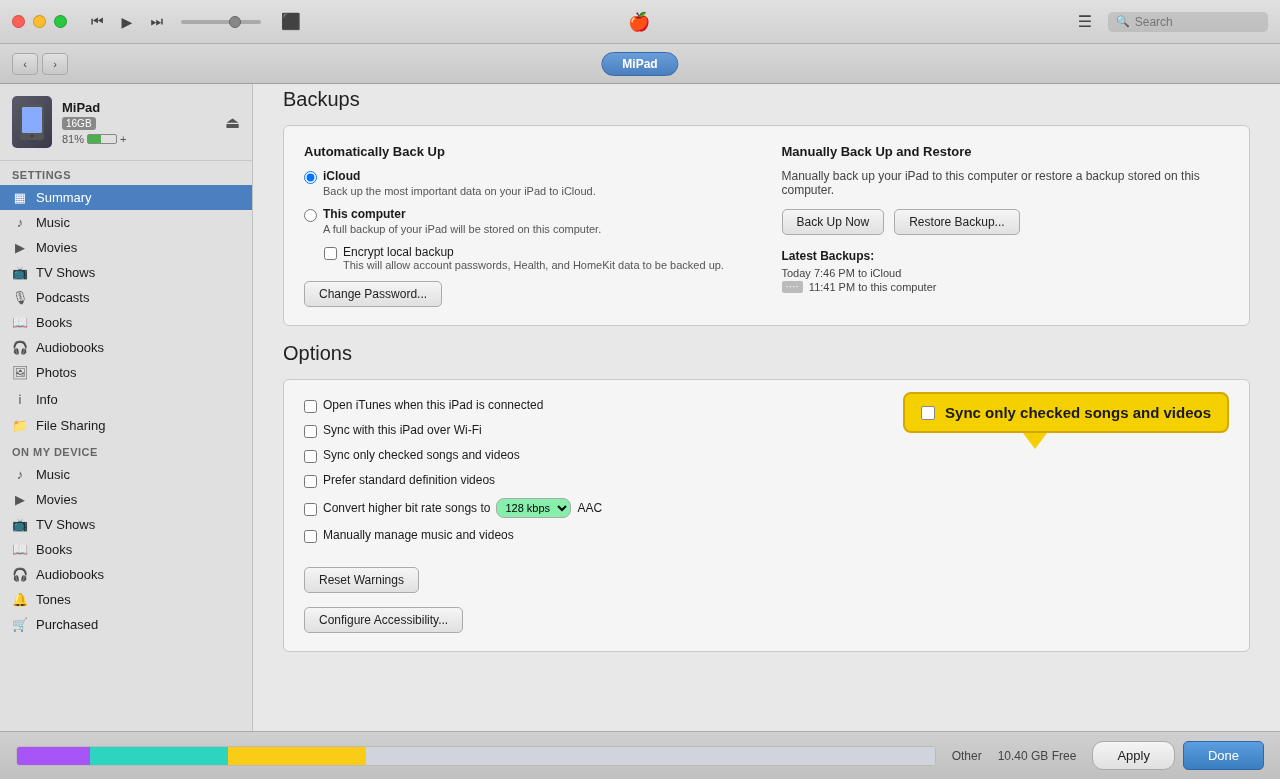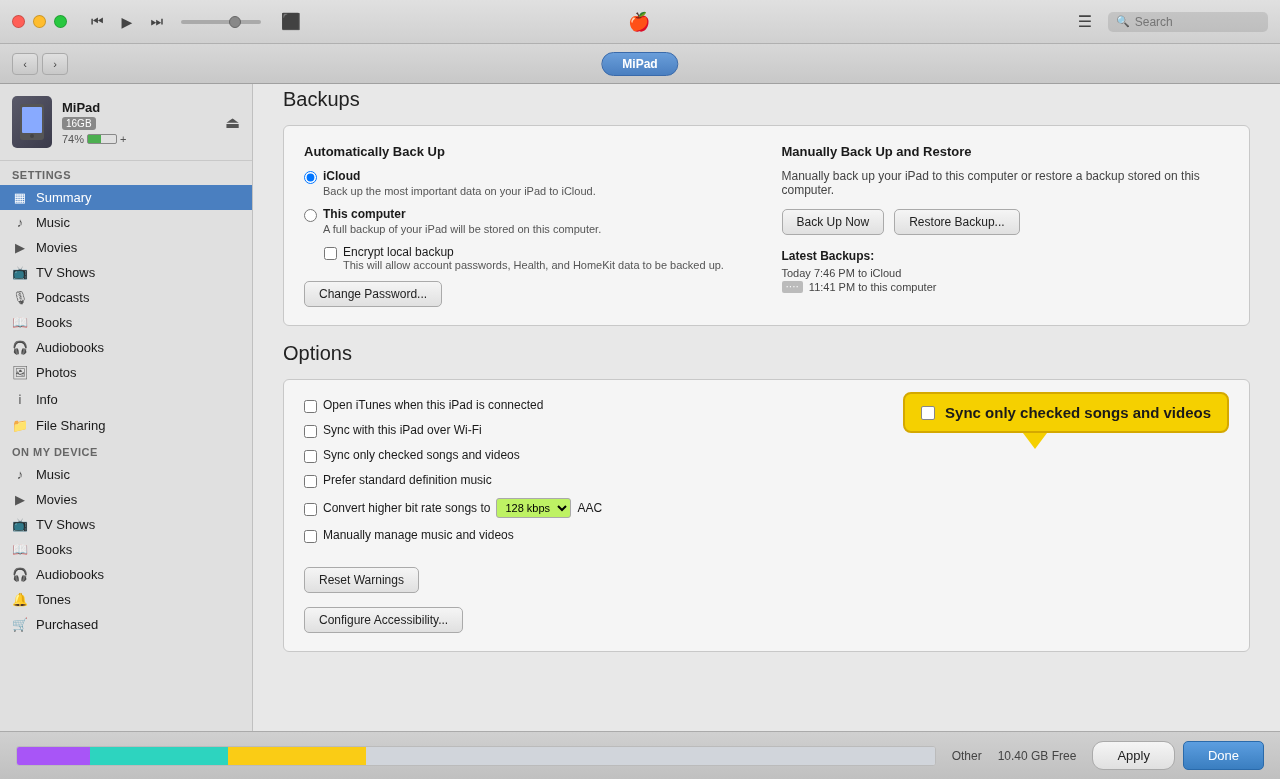--- a/index.html
+++ b/index.html
@@ -371,22 +371,22 @@
 
     .convert-row {
       display: flex;
       align-items: center;
       gap: 6px;
     }
     .kbps-select {
       font-size: 11px;
       padding: 2px 4px;
       border: 1px solid #aaa;
-      border-radius: 3px;
-      background: #bef264;
+      border-radius: 8px;
+      background: #86efac;
     }
     .callout-box {
       background: #f5d000;
       border: 2px solid #d4a800;
       border-radius: 8px;
       padding: 10px 16px;
       font-size: 15px;
       font-weight: 600;
       color: #1a1a1a;
       display: flex;
@@ -518,21 +518,21 @@
           <rect x="4" y="3" width="20" height="26" rx="1" fill="#8af"></rect>
           <circle cx="14" cy="32" r="2" fill="#444"></circle>
         </svg>
       </div>
       <div>
         <div class="device-name">MiPad</div>
         <div>
           <span class="device-badge">16GB</span>
         </div>
         <div class="battery-info">
-          <span>74%</span>
+          <span>81%</span>
           <div class="battery-bar">
             <div class="battery-fill"></div>
           </div>
           <span>+</span>
         </div>
       </div>
       <button class="eject-btn">⏏</button>
     </div>
 
     <div class="sidebar-section-label">Settings</div>
@@ -691,21 +691,21 @@
         <div class="checkbox-option">
           <input type="checkbox" style="">
           <span class="checkbox-label">Sync with this iPad over Wi-Fi</span>
         </div>
         <div class="checkbox-option">
           <input type="checkbox" style="">
           <span class="checkbox-label">Sync only checked songs and videos</span>
         </div>
         <div class="checkbox-option">
           <input type="checkbox" style="">
-          <span class="checkbox-label">Prefer standard definition music</span>
+          <span class="checkbox-label">Prefer standard definition videos</span>
         </div>
         <div class="convert-row checkbox-option">
           <input type="checkbox" style="">
           <span class="checkbox-label">Convert higher bit rate songs to</span>
           <select class="kbps-select">
             <option>128 kbps</option>
           </select>
           <span class="checkbox-label">AAC</span>
         </div>
         <div class="checkbox-option">

